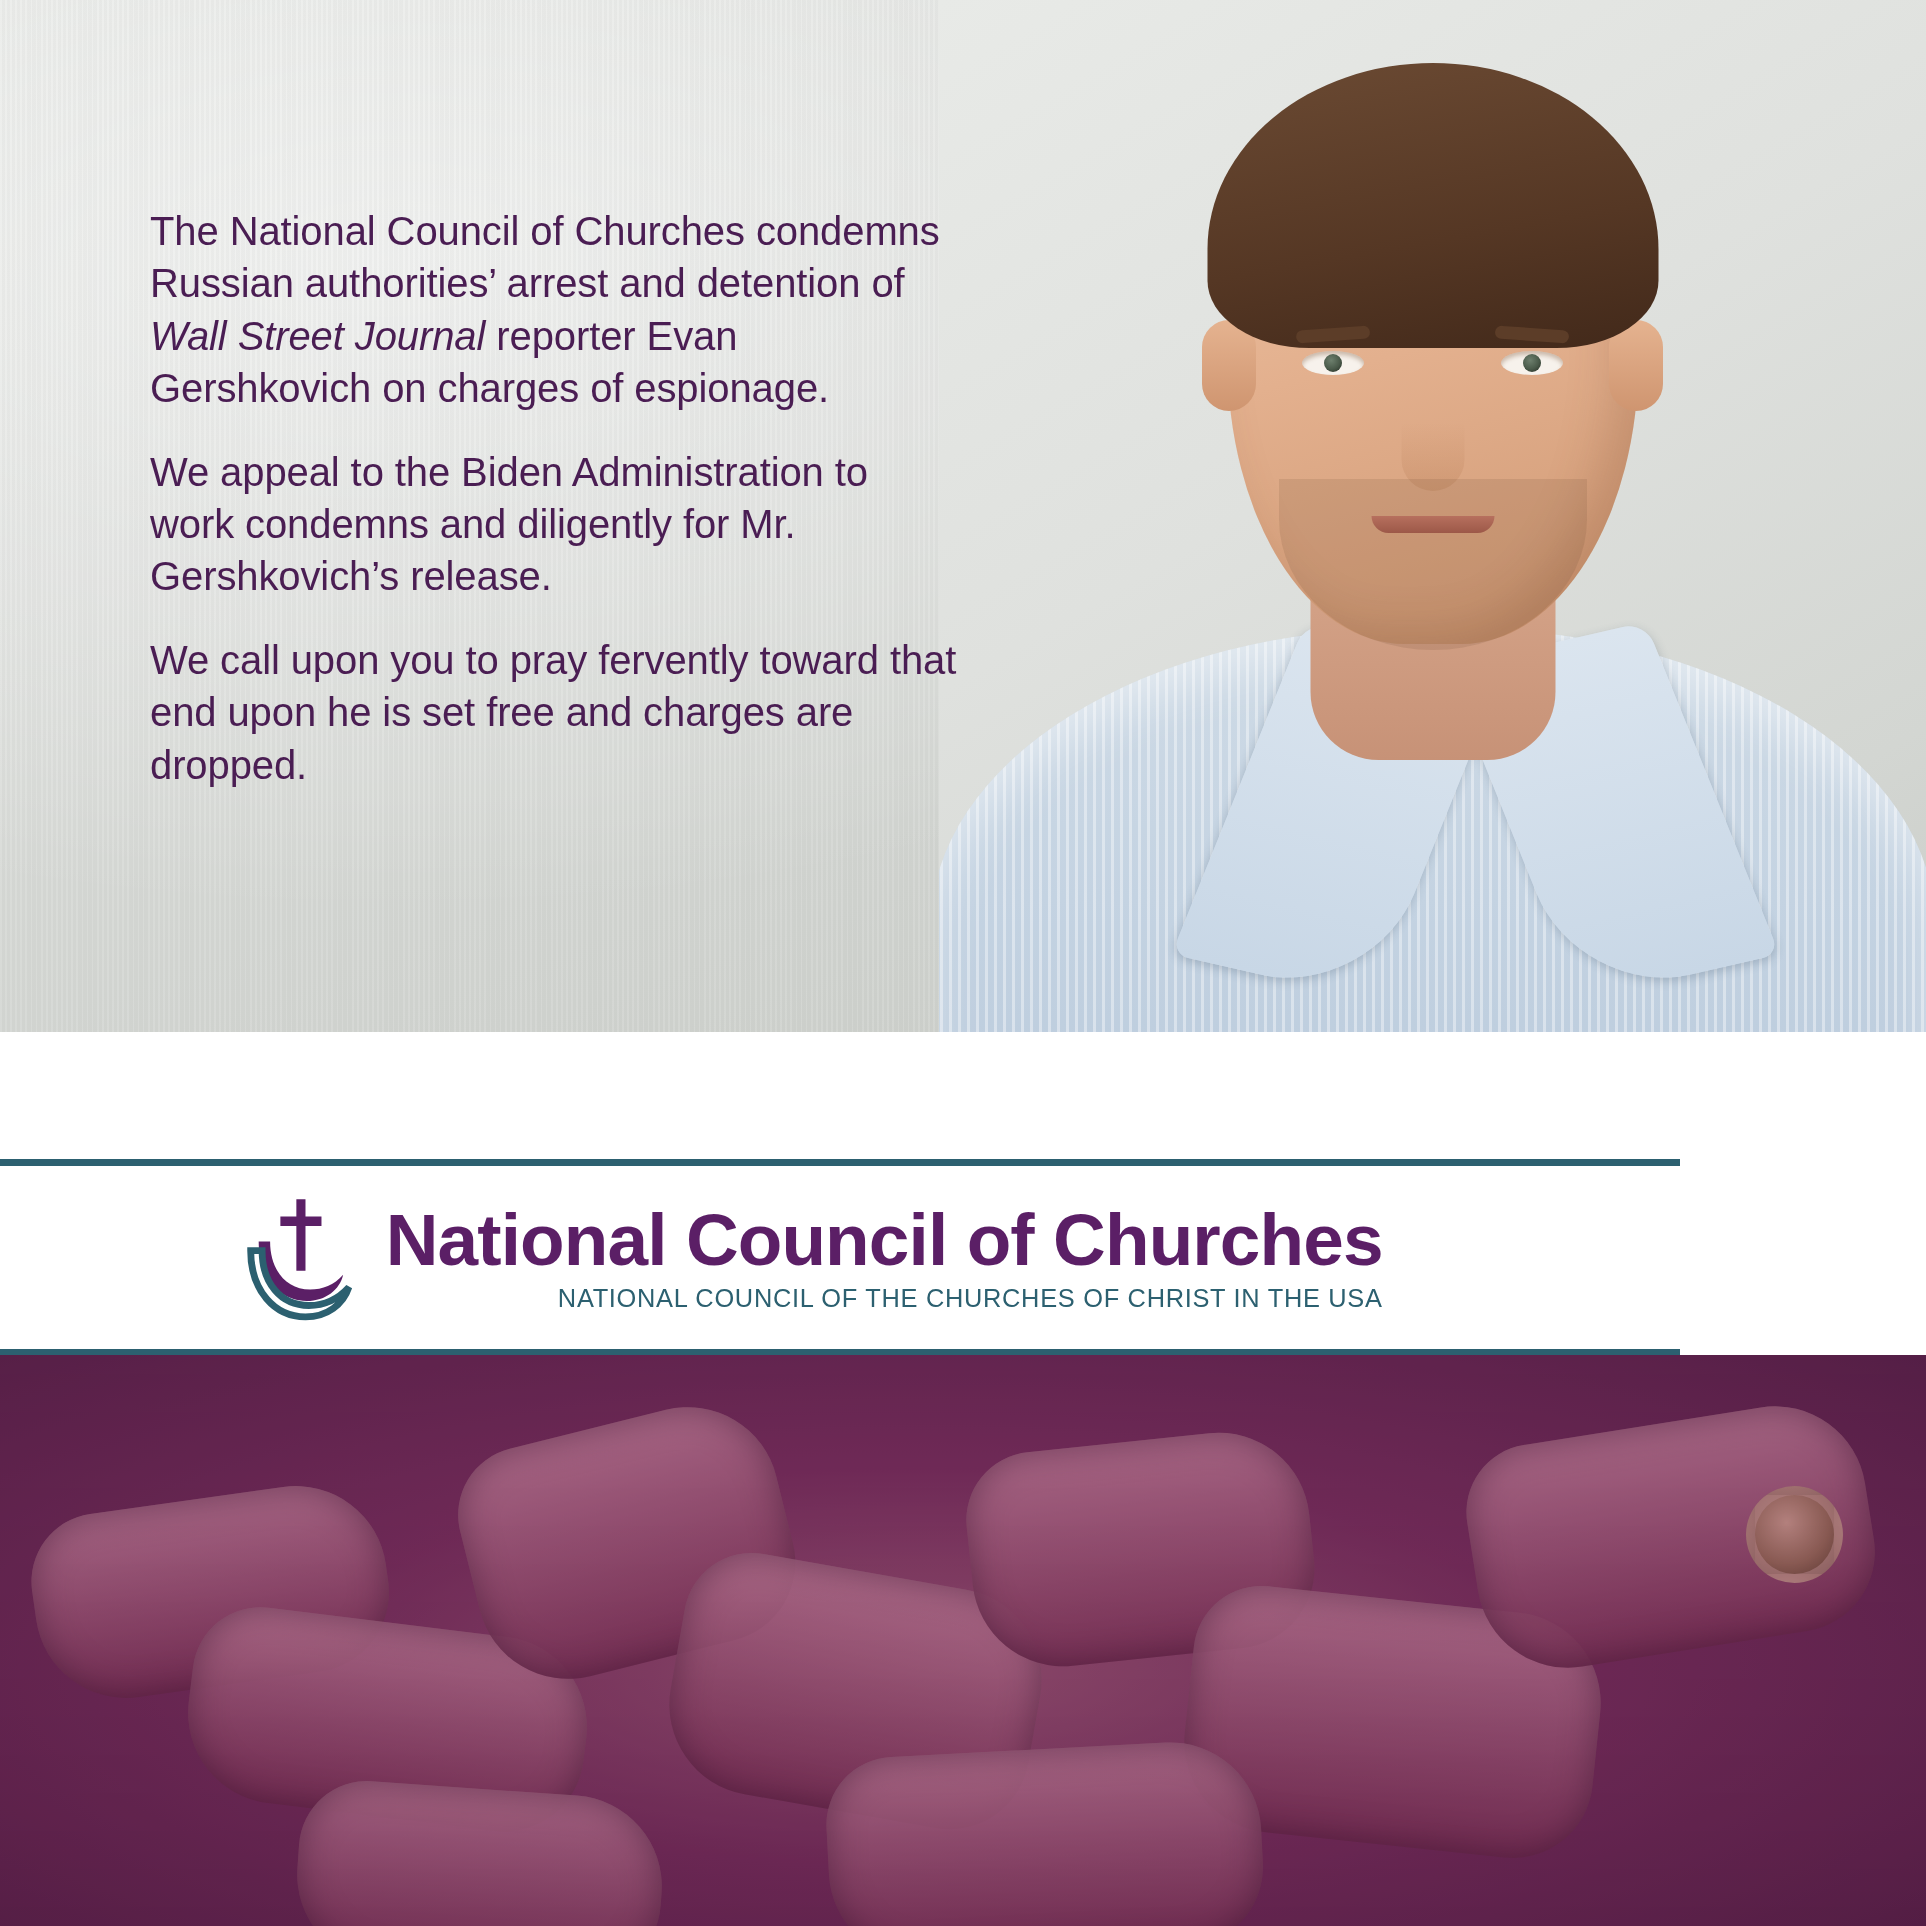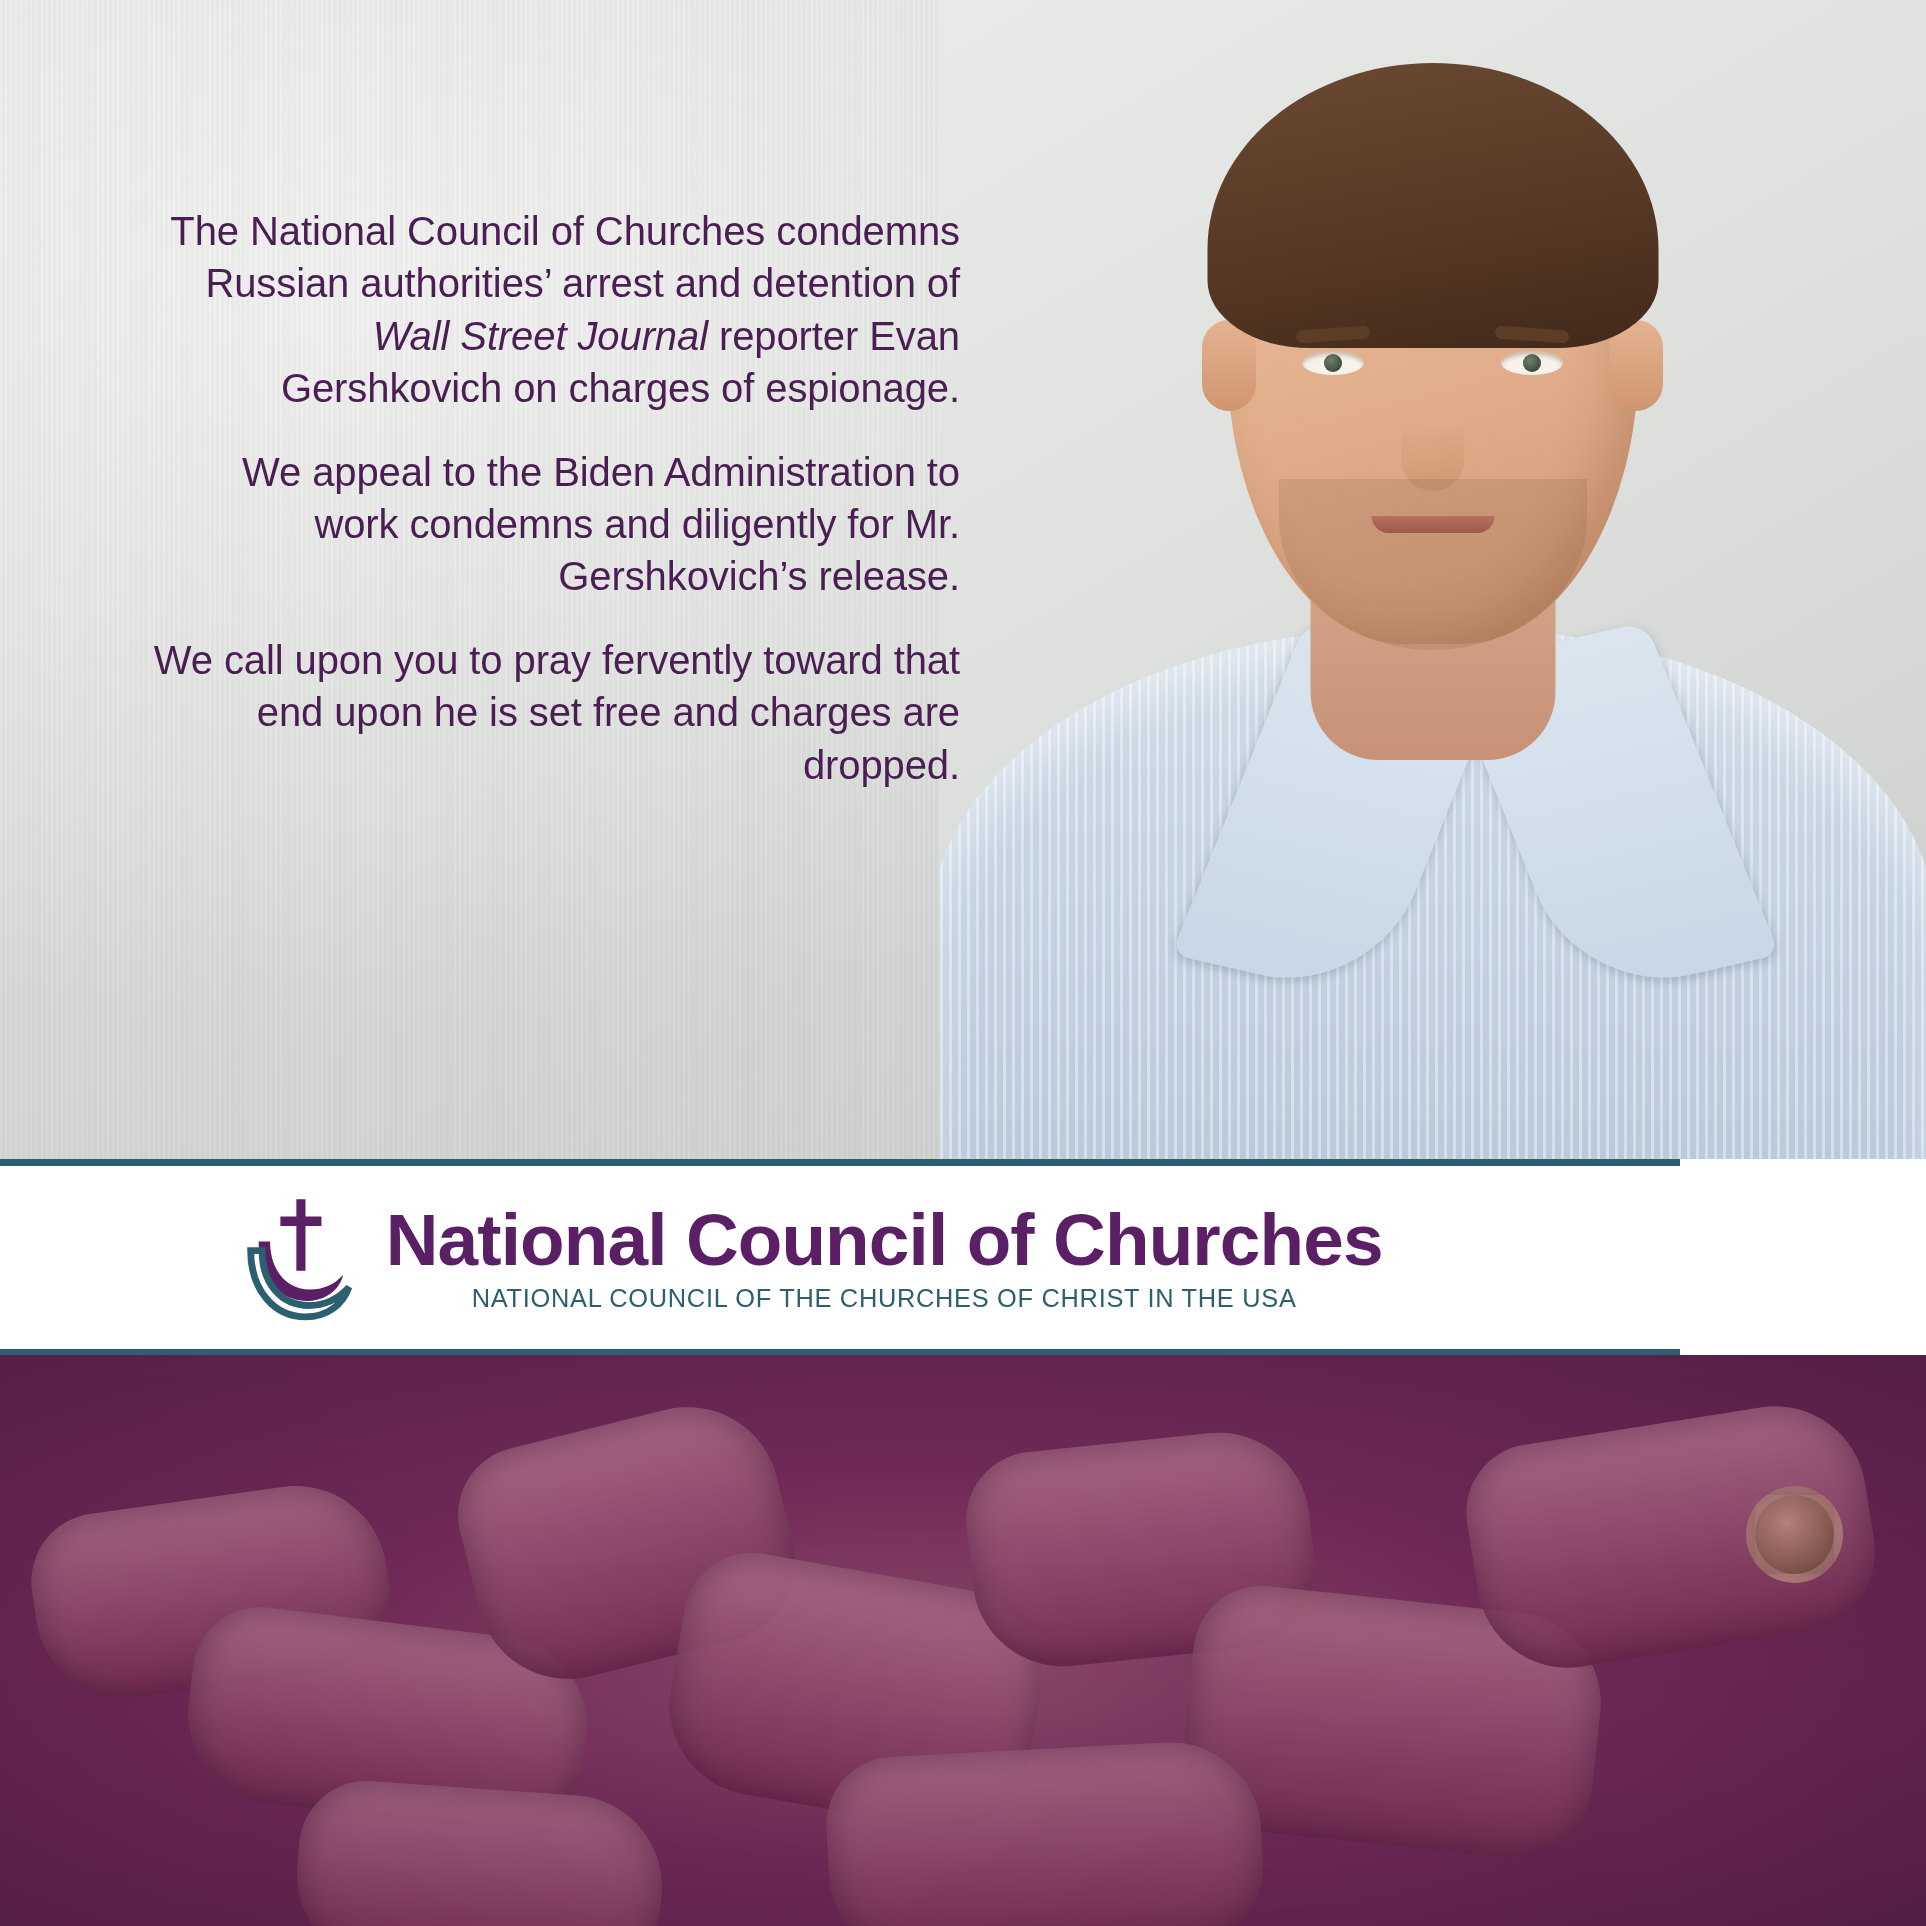--- a/index.html
+++ b/index.html
@@ -14,24 +14,23 @@
     overflow: hidden;
     position: relative;
   }
 
   
   .top-panel {
     position: absolute;
     left: 0;
     top: 0;
     width: 1926px;
-    height: 1159px;
+    height: 1032px;
     overflow: hidden;
     background: linear-gradient(160deg, #e4e6e3 0%, #dcdedb 35%, #d2d5d1 70%, #c9ccc7 100%);
-    text-align: right;
   }
   
   .wall-texture {
     position: absolute;
     inset: 0;
     background:
       repeating-linear-gradient(90deg, rgba(255,255,255,0.06) 0px, rgba(255,255,255,0.06) 1.7px, rgba(0,0,0,0.02) 1.7px, rgba(0,0,0,0.02) 5.1px),
       radial-gradient(ellipse at 20% 25%, rgba(255,255,255,0.55) 0%, rgba(255,255,255,0) 60%);
     pointer-events: none;
   }
@@ -241,21 +240,21 @@
     color: #5b1f66;
     letter-spacing: -0.9px;
     white-space: nowrap;
   }
   .logo-sub {
     font-size: 25.4px;
     color: #2c6070;
     letter-spacing: 0.7px;
     white-space: nowrap;
     margin-top: 10px;
-    text-align: center;
+    text-align: right;
   }
 
   
   .bottom-panel {
     position: absolute;
     left: 0;
     top: 1355px;
     width: 1926px;
     height: 571px;
     overflow: hidden;

